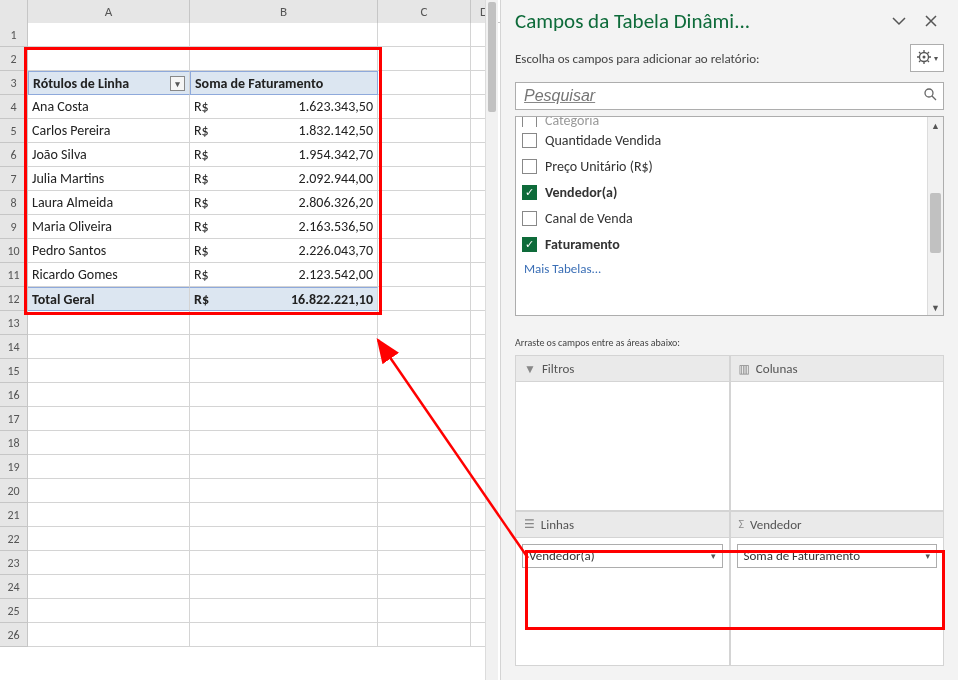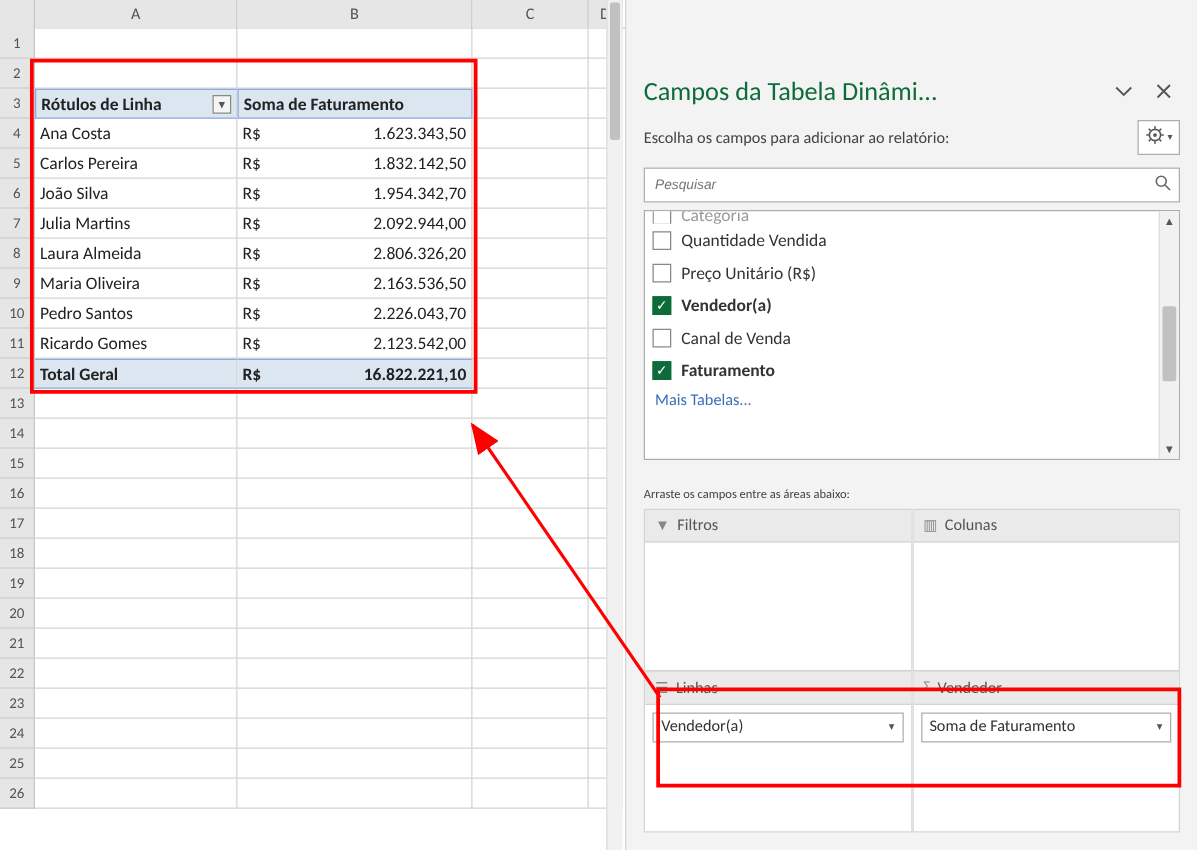--- a/index.html
+++ b/index.html
@@ -35,30 +35,30 @@
   
   .annot-box-1 { position: absolute; border: 3px solid #ff0000; pointer-events: none; }
   .annot-box-2 { position: absolute; border: 3px solid #ff0000; pointer-events: none; z-index: 5; }
 
   
   .sheet-vscroll { position: absolute; right: 2px; top: 0; bottom: 0; width: 13px; background: #f1f1f1; border-left: 1px solid #dcdcdc; }
   .sheet-vscroll .thumb { position: absolute; left: 2px; right: 2px; top: 2px; height: 110px; background: #c1c1c1; border-radius: 2px; }
 
   
   .pane { flex: 1; background: #f3f3f3; border-left: 1px solid #d4d4d4; display: flex; flex-direction: column; padding: 0; }
-  .pane-header { display: flex; align-items: flex-start; padding: 20px 14px 6px 14px; margin-top: 40px; }
+  .pane-header { display: flex; align-items: flex-start; padding: 8px 14px 6px 14px; }
   .pane-title { font-size: 21px; color: #0e6b3a; font-weight: 400; flex: 1; overflow: hidden; white-space: nowrap; }
   .pane-btns { display: flex; gap: 6px; }
   .icon-btn { width: 26px; height: 26px; display: flex; align-items: center; justify-content: center; color: #444; cursor: pointer; }
 
   .pane-sub { display: flex; align-items: center; padding: 4px 14px 10px 14px; font-size: 13px; color: #444; }
   .gear-box { width: 34px; height: 28px; border: 1px solid #adadad; background: #fff; display: flex; align-items: center; justify-content: center; margin-left: 8px; cursor: pointer; }
 
   .search-box { margin: 0 14px 6px 14px; height: 28px; border: 1px solid #adadad; background: #fff; display: flex; align-items: center; padding: 0 6px; }
-  .search-box input { flex: 1; border: none; outline: none; font-size: 11px; font-style: italic; color: #888; background: transparent; }
+  .search-box input { flex: 1; border: none; outline: none; font-size: 16px; font-style: italic; color: #888; background: transparent; text-decoration: underline; }
 
   .field-list-wrap { margin: 0 14px 6px 14px; border: 1px solid #adadad; background: #fff; position: relative; height: 200px; display: flex; }
   .field-list { flex: 1; padding: 4px 6px; overflow: hidden; }
   .field-item { display: flex; align-items: center; height: 26px; font-size: 14px; color: #333; }
   .field-item.truncated { color: #999; margin-top: -8px; height: 14px; overflow: hidden; }
   .chk { width: 15px; height: 15px; border: 1px solid #888; background: #fff; margin-right: 8px; display: flex; align-items: center; justify-content: center; font-size: 11px; color: #fff; }
   .chk.checked { background: #0e6b3a; border-color: #0e6b3a; }
   .field-item .label { }
   .field-item.bold .label { font-weight: 700; }
   .more-tables { font-size: 13px; color: #3b6fb6; padding: 4px 0 2px 2px; cursor: pointer; }

